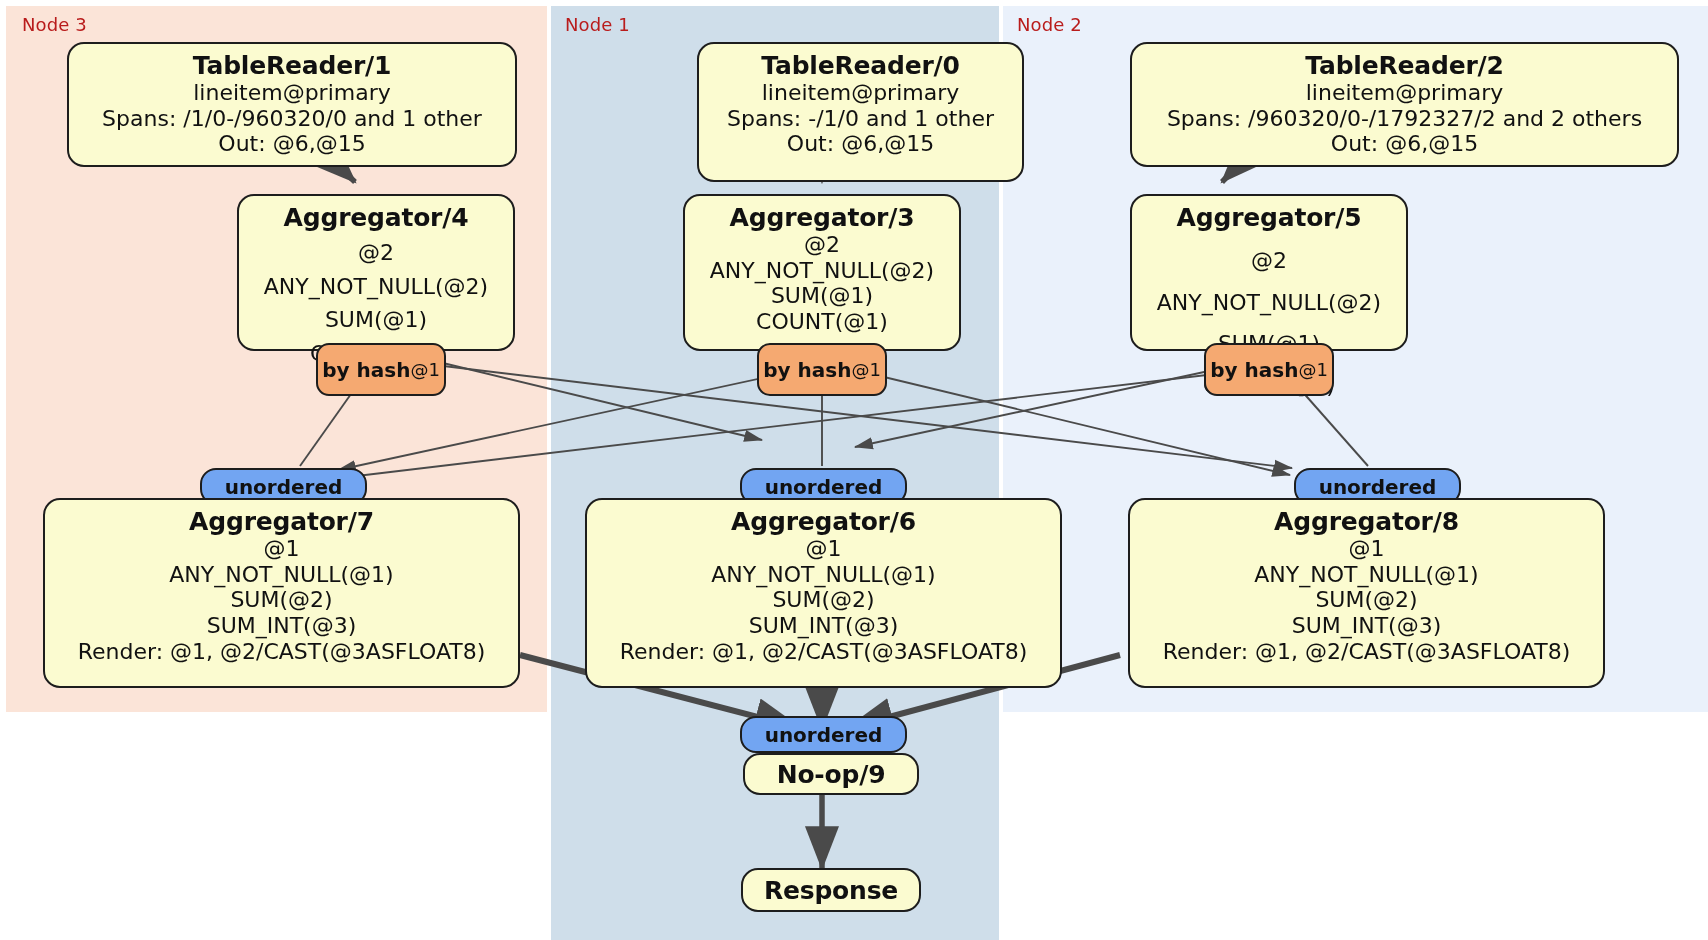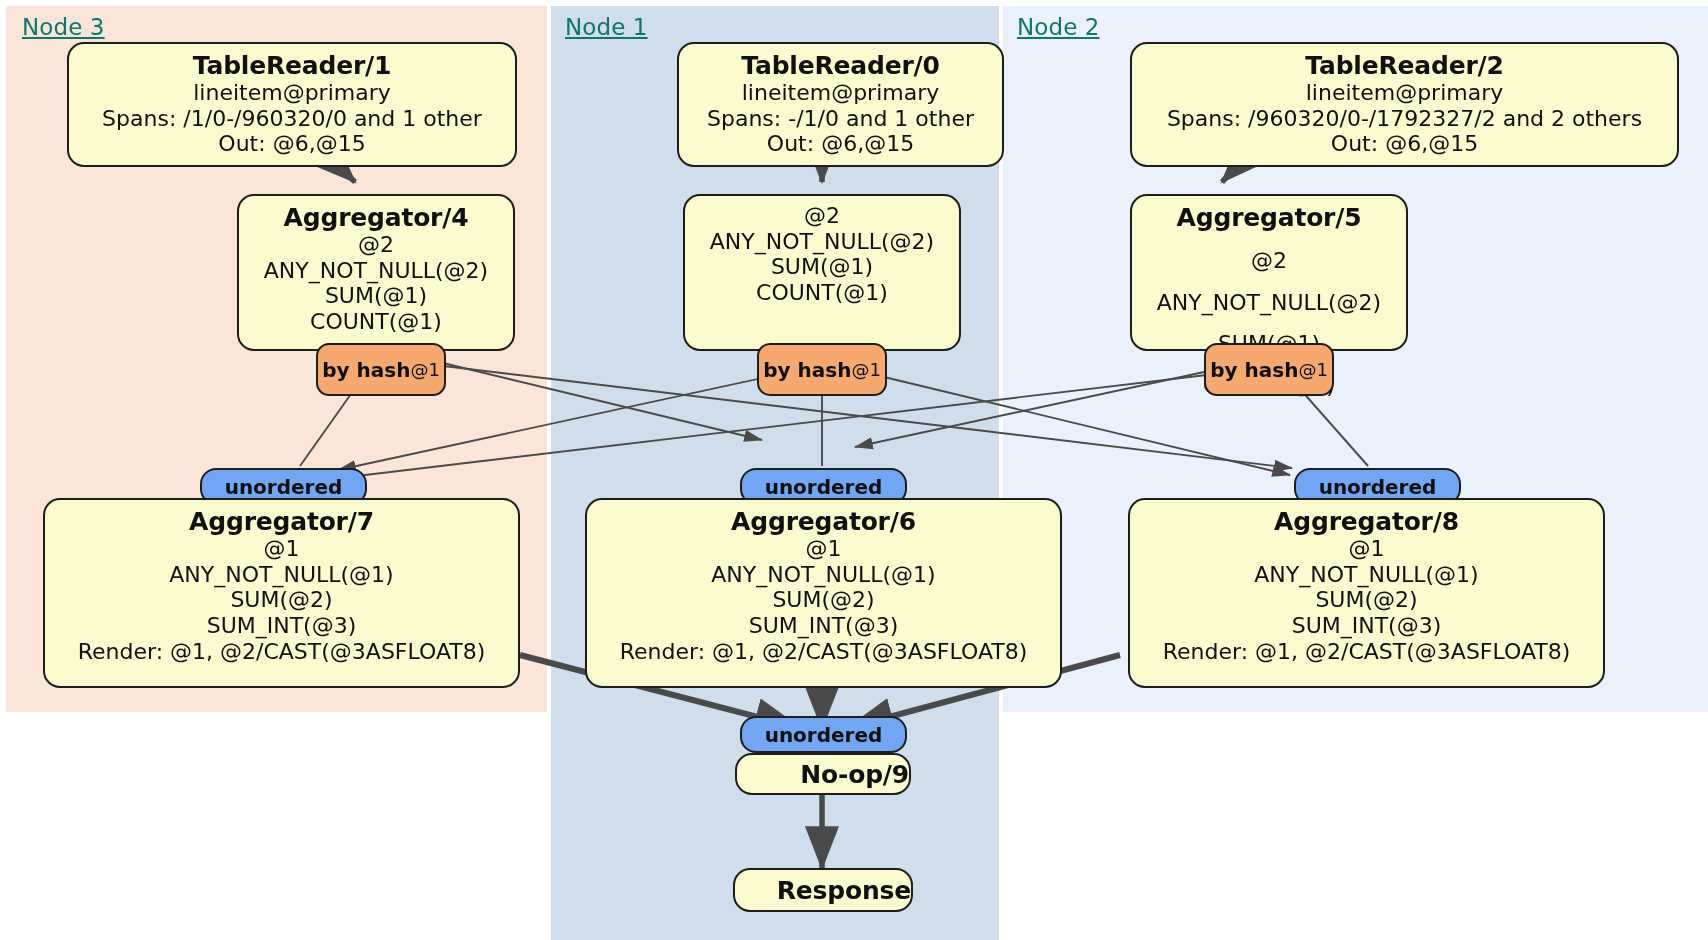--- a/index.html
+++ b/index.html
@@ -5,39 +5,39 @@
   html,body{margin:0;padding:0;background:#ffffff;}
   body{
     width:1708px;height:940px;position:relative;overflow:hidden;
     font-family:"DejaVu Sans","Liberation Sans",sans-serif;
   }
   #stage{position:absolute;left:0;top:0;width:1708px;height:940px;}
 
   
   .node-panel{position:absolute;box-sizing:border-box;}
   .node-label{
-    position:absolute;font-size:23px;color:#0f766e;
-    letter-spacing:.1px;white-space:nowrap;text-decoration:underline;
+    position:absolute;font-size:18px;color:#b91c1c;
+    letter-spacing:.1px;white-space:nowrap;
   }
 
   
   #edges{position:absolute;left:0;top:0;width:1708px;height:940px;pointer-events:none;}
 
   
   .proc{
     position:absolute;box-sizing:border-box;
     background:#fbfbd0;border:2.2px solid #1d1d1d;border-radius:17px;
     text-align:center;color:#111;
     display:flex;flex-direction:column;justify-content:flex-start;
     padding-top:7px;
   }
   .proc .ttl{font-size:25px;font-weight:bold;line-height:1.16;letter-spacing:-.2px;}
   .proc .ln{font-size:22px;line-height:1.17;white-space:nowrap;}
 
-  .simple{align-items:flex-end;justify-content:center;padding-top:0;}
+  .simple{align-items:center;justify-content:center;padding-top:0;margin-left:8px;}
   .simple .ttl{font-size:25px;}
 
   
   .pill{
     position:absolute;box-sizing:border-box;
     border:2.2px solid #1d1d1d;border-radius:14px;
     text-align:center;color:#111;
     display:flex;flex-direction:row;align-items:center;justify-content:center;
   }
   .pill.hash{background:#f5a971;border-radius:13px;padding-top:1px;}
@@ -92,43 +92,44 @@
     <path d="M822,790 L822,868" stroke="#4a4a4a" stroke-width="5.5" fill="none" marker-end="url(#ah)"></path>
   </svg>
 
   <div class="proc" style="left:67px;top:42px;width:450px;height:125px;">
     <div class="ttl">TableReader/1</div>
     <div class="ln">lineitem@primary</div>
     <div class="ln">Spans: /1/0-/960320/0 and 1 other</div>
     <div class="ln">Out: @6,@15</div>
   </div>
 
-  <div class="proc" style="left:677px;top:42px;width:327px;height:125px;">
+  <div class="proc" style="left:697px;top:42px;width:327px;height:140px;">
     <div class="ttl">TableReader/0</div>
     <div class="ln">lineitem@primary</div>
     <div class="ln">Spans: -/1/0 and 1 other</div>
     <div class="ln">Out: @6,@15</div>
   </div>
 
   <div class="proc" style="left:1130px;top:42px;width:549px;height:125px;">
     <div class="ttl">TableReader/2</div>
     <div class="ln">lineitem@primary</div>
     <div class="ln">Spans: /960320/0-/1792327/2 and 2 others</div>
     <div class="ln">Out: @6,@15</div>
   </div>
 
-  <div class="proc" style="left:237px;top:194px;width:278px;height:157px;">
+  <div class="proc" style="left:237px;top:194px;width:278px;height:157px;gap:8px;">
     <div class="ttl">Aggregator/4</div>
     <div class="ln">@2</div>
     <div class="ln">ANY_NOT_NULL(@2)</div>
     <div class="ln">SUM(@1)</div>
     <div class="ln">COUNT(@1)</div>
   </div>
 
   <div class="proc" style="left:683px;top:194px;width:278px;height:157px;">
+    <div class="ttl">Aggregator/3</div>
     <div class="ln">@2</div>
     <div class="ln">ANY_NOT_NULL(@2)</div>
     <div class="ln">SUM(@1)</div>
     <div class="ln">COUNT(@1)</div>
   </div>
 
   <div class="proc" style="left:1130px;top:194px;width:278px;height:157px;gap:16px;">
     <div class="ttl">Aggregator/5</div>
     <div class="ln">@2</div>
     <div class="ln">ANY_NOT_NULL(@2)</div>

